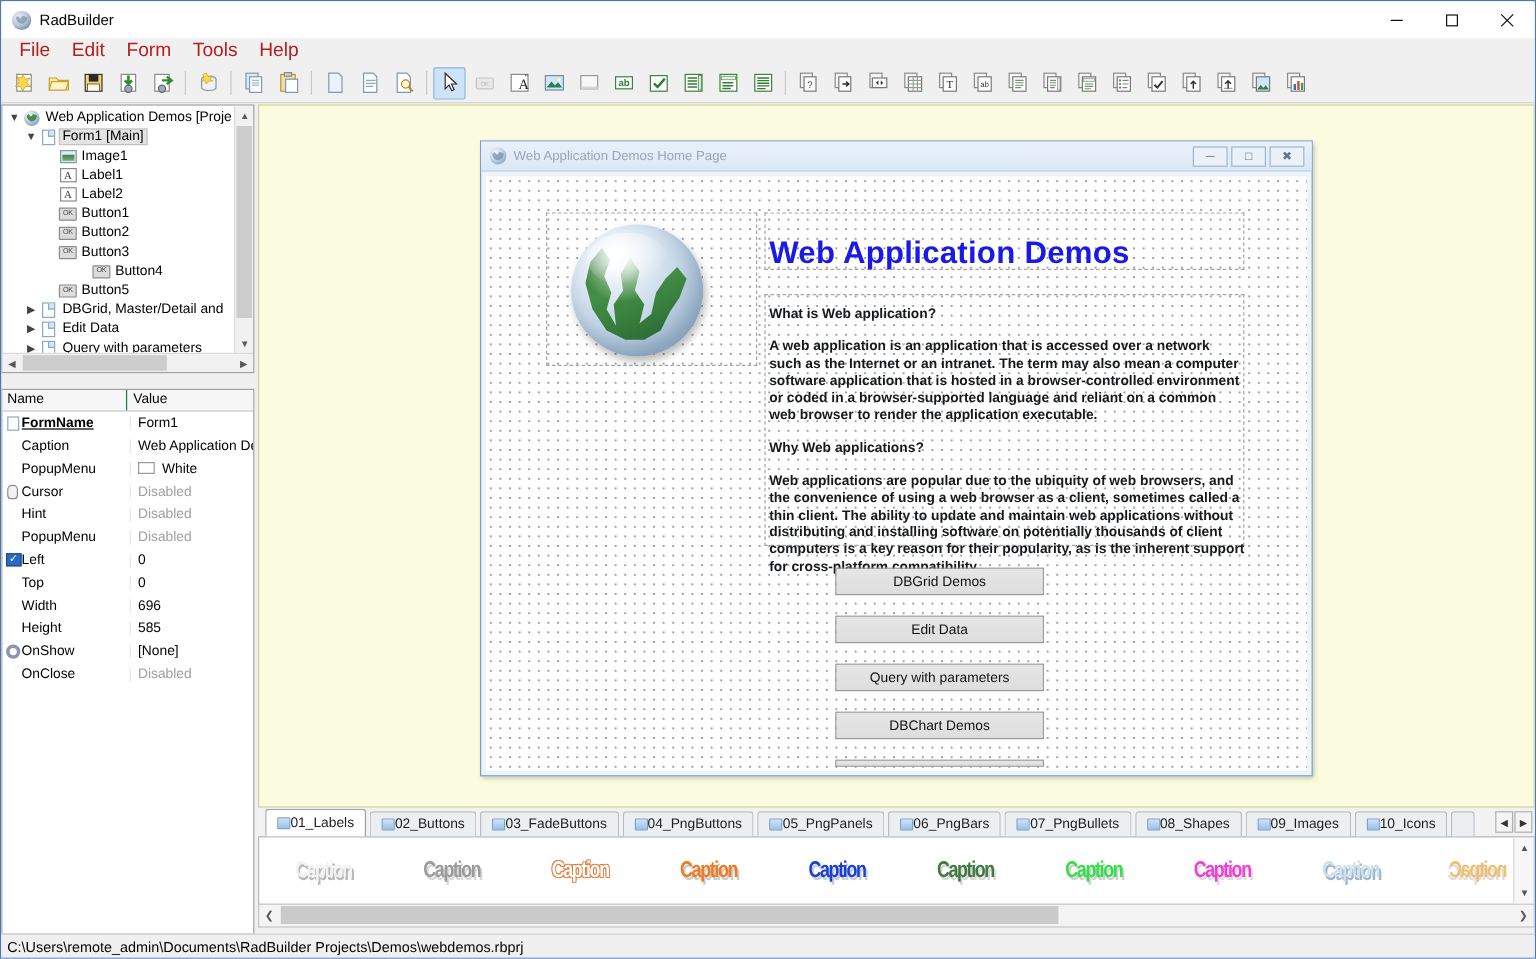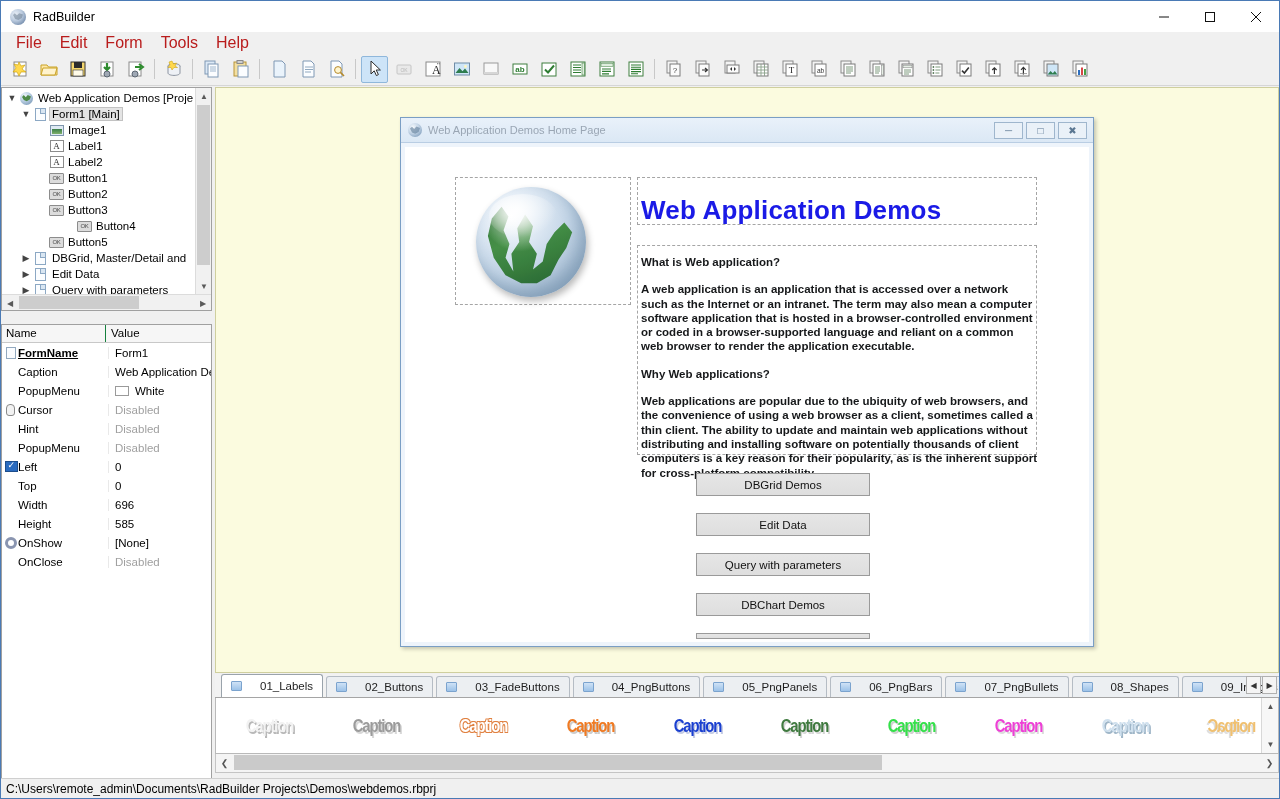--- a/index.html
+++ b/index.html
@@ -260,21 +260,21 @@
   }
 
   
   .tabstrip {
     position: absolute; left: 214px; top: 673px; right: 0; height: 24px;
     background: #f2f2f2; display: flex; align-items: flex-end;
     border-bottom: 1px solid #a5a5a5;
     padding-left: 6px; overflow: hidden;
   }
   .tab {
-    display: flex; align-items: center; gap: 18px;
+    display: flex; align-items: center; gap: 0;
     height: 21px; padding: 0 9px; margin-right: 3px;
     background: #eceff2; border: 1px solid #b5bcc4; border-bottom: none;
     border-radius: 3px 3px 0 0; font-size: 11.5px; color: #1d1d1d;
     white-space: nowrap; flex: 0 0 auto;
   }
   .tab.active { background: #ffffff; height: 23px; border-color: #9aa3ab; }
   .tabico {
     width: 11px; height: 10px; flex: 0 0 11px;
     background: linear-gradient(180deg,#cfe2f6,#9cc2e8);
     border: 1px solid #7ba3ce; border-radius: 1px;

